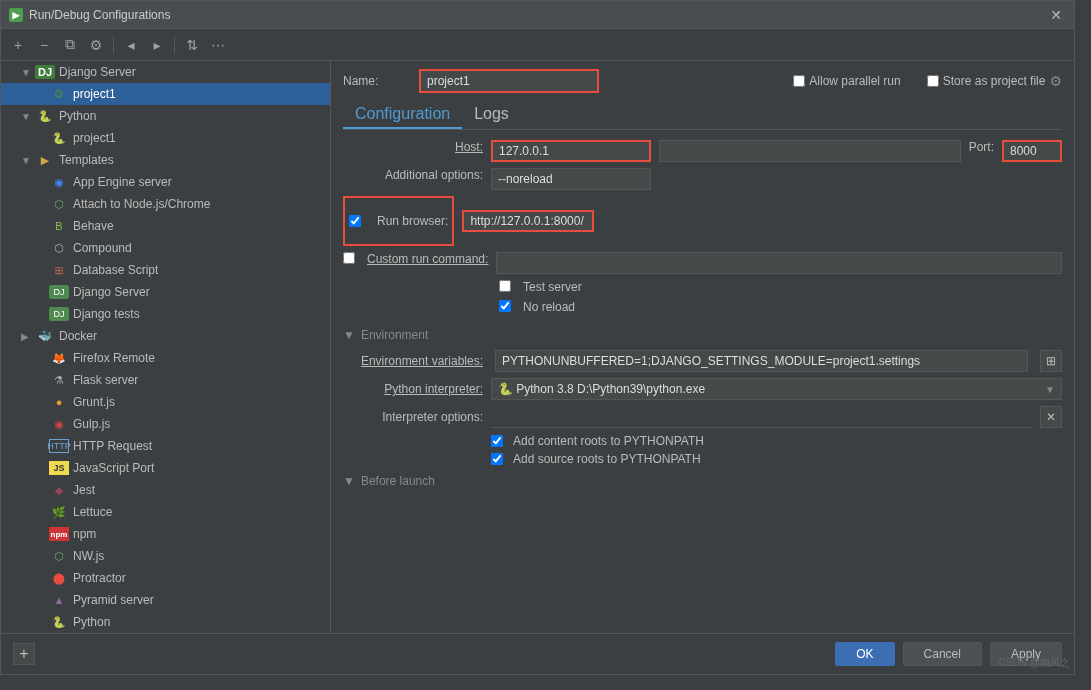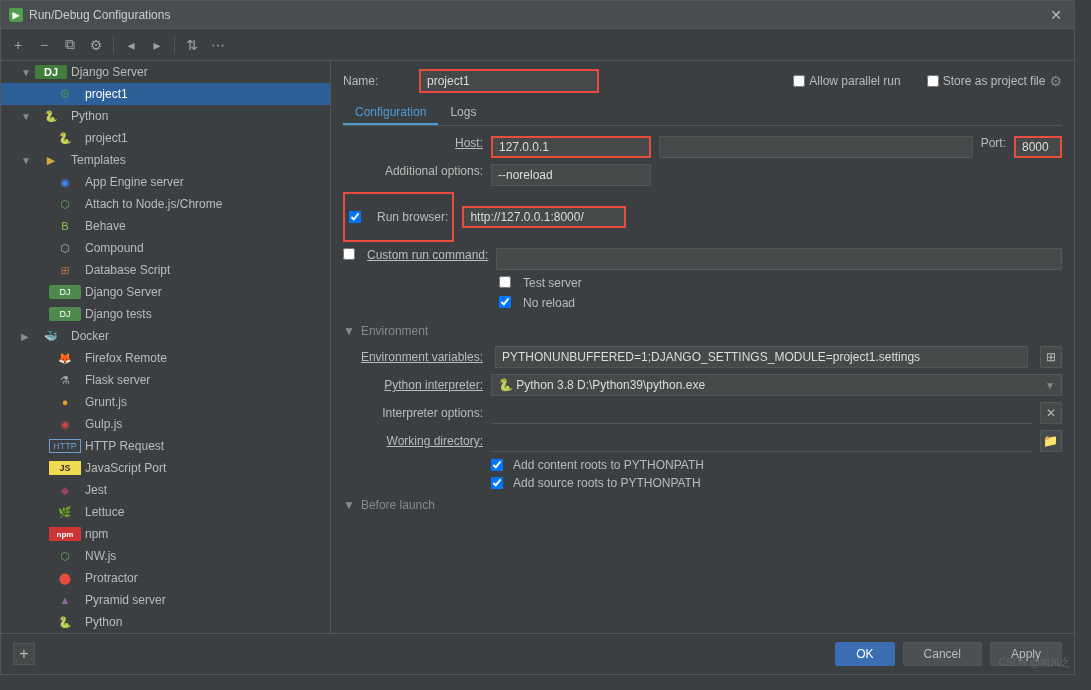--- a/index.html
+++ b/index.html
@@ -108,21 +108,21 @@
       white-space: nowrap;
     }
     .tree-item.selected { background: #2d6099; color: #fff; }
     .tree-item.selected .item-label { color: #fff; }
     .tree-item .arrow {
       width: 10px;
       font-size: 10px;
       color: #888;
     }
     .tree-item .item-icon {
-      width: 32px;
+      width: 20px;
       height: 14px;
       display: flex;
       align-items: center;
       justify-content: center;
       font-size: 11px;
       flex-shrink: 0;
     }
     .tree-item .item-label {
       color: #bbb;
       font-size: 12px;
@@ -183,21 +183,21 @@
     }
     .tabs {
       display: flex;
       border-bottom: 1px solid #555;
       margin-bottom: 10px;
     }
     .tab {
       padding: 4px 12px;
       cursor: pointer;
       color: #bbb;
-      font-size: 12px;
+      font-size: 16px;
       border-bottom: 2px solid transparent;
     }
     .tab.active {
       color: #4e9bd4;
       border-bottom: 2px solid #4e9bd4;
     }
     .form-row {
       display: flex;
       align-items: flex-start;
       margin-bottom: 6px;
@@ -225,21 +225,21 @@
       flex: 1;
       background: #45494a;
       border: 1px solid #555;
       color: #ddd;
       padding: 3px 6px;
       font-size: 12px;
       height: 22px;
       outline: none;
     }
     .port-input {
-      width: 48px;
+      width: 60px;
       border: 2px solid #e74c3c;
       background: #45494a;
       color: #ddd;
       padding: 3px 6px;
       font-size: 12px;
       height: 22px;
       outline: none;
     }
     .port-label {
       color: #bbb;
@@ -258,21 +258,21 @@
       gap: 16px;
     }
     .run-browser-input {
       background: #45494a;
       border: 2px solid #e74c3c;
       color: #ddd;
       padding: 3px 6px;
       font-size: 12px;
       height: 22px;
       outline: none;
-      width: 164px;
+      width: 132px;
     }
     .js-debug-row {
       display: flex;
       align-items: center;
       gap: 6px;
       margin-bottom: 6px;
       padding-left: 148px;
     }
     .section-divider {
       display: flex;
@@ -712,25 +712,20 @@
           <span class="interpreter-arrow">▼</span>
         </div>
       </div>
 
       <div class="interpreter-options-row">
         <span class="form-label">Interpreter options:</span>
         <input class="interp-opts-input" type="text" value="" style="">
         <div class="env-btn">✕</div>
       </div>
 
-      <div class="working-dir-row">
-        <span class="form-label underline">Working directory:</span>
-        <input class="working-dir-input" type="text" value="" style="">
-        <div class="folder-btn">📁</div>
-      </div>
 
       <div class="add-path-row">
         <input type="checkbox" checked="" style="margin-right: 4px;">
         <span>Add content roots to PYTHONPATH</span>
       </div>
 
       <div class="add-path-row">
         <input type="checkbox" checked="" style="margin-right: 4px;">
         <span>Add source roots to PYTHONPATH</span>
       </div>

